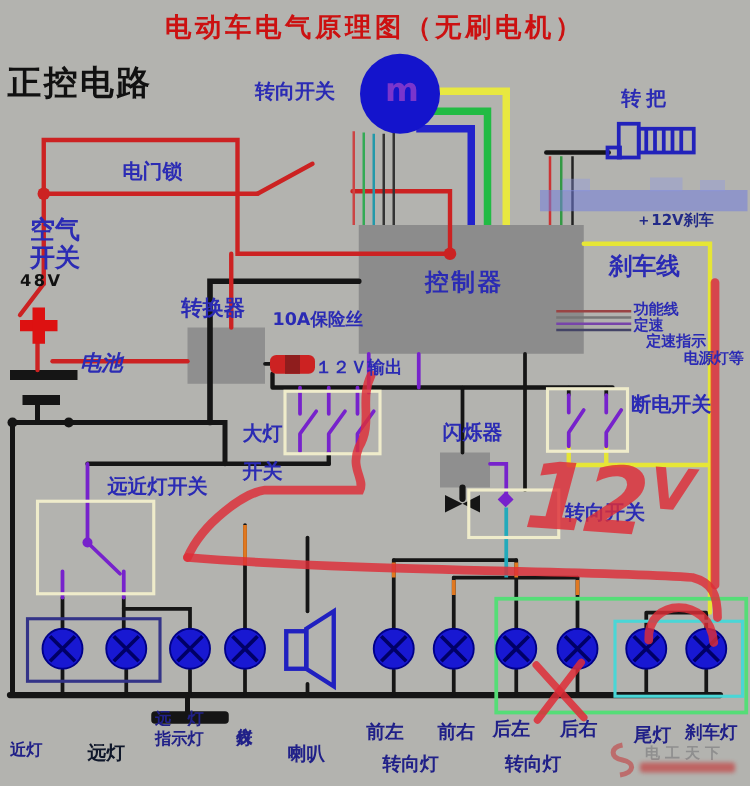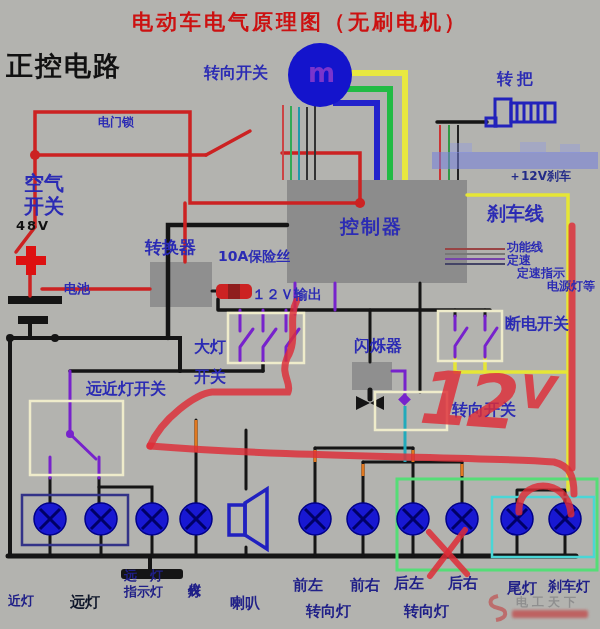--- a/index.html
+++ b/index.html
@@ -202,25 +202,25 @@
   <path d="M498,596 C488,598 488,606 498,608 C508,610 508,618 496,620" stroke="#c05050" stroke-width="4" fill="none" opacity=".7"></path>
 </svg>
 
 <div class="abs" style="left:60px;top:8px;width:480px;text-align:center;color:#cc1111;font-size:21px;font-weight:bold;letter-spacing:3px;">电动车电气原理图（无刷电机）</div>
 
 <div class="abs" style="left:6px;top:48px;color:#111;font-size:27px;font-weight:bold;letter-spacing:2px;">正控电路</div>
 
 <div class="lbl" style="left:204px;top:64px;font-size:16px;">转向开关</div>
 <div class="abs" style="left:308px;top:58px;color:#7a35cc;font-size:26px;font-weight:bold;">m</div>
 <div class="lbl" style="left:497px;top:70px;font-size:16px;letter-spacing:4px;">转把</div>
-<div class="lbl" style="left:98px;top:116px;font-size:12px;">电门锁</div>
+<div class="lbl" style="left:98px;top:128px;font-size:16px;">电门锁</div>
 <div class="lbl" style="left:24px;top:172px;font-size:20px;">空气
 开关</div>
 <div class="abs" style="left:16px;top:218px;color:#111;font-size:13px;font-weight:bold;letter-spacing:2px;">48V</div>
-<div class="lbl" style="left:64px;top:282px;font-size:13px;">电池</div>
+<div class="lbl" style="left:64px;top:282px;font-size:17px;font-style:italic;">电池</div>
 <div class="lbl" style="left:145px;top:238px;font-size:17px;">转换器</div>
 <div class="lbl" style="left:218px;top:248px;font-size:14px;">10A保险丝</div>
 <div class="lbl" style="left:252px;top:286px;font-size:14px;">１２Ｖ输出</div>
 <div class="lbl" style="left:340px;top:216px;font-size:19px;letter-spacing:2px;">控制器</div>
 <div class="lbl" style="left:487px;top:203px;font-size:19px;">刹车线</div>
 <div class="abs" style="left:477px;top:168px;color:#222a88;font-size:12px;font-weight:bold;margin-left:32px;">＋12V刹车</div>
 
 <div class="lbl" style="left:507px;top:241px;font-size:12px;">功能线</div>
 <div class="lbl" style="left:507px;top:254px;font-size:12px;">定速</div>
 <div class="lbl" style="left:507px;top:267px;font-size:12px;margin-left:10px;">定速指示</div>

